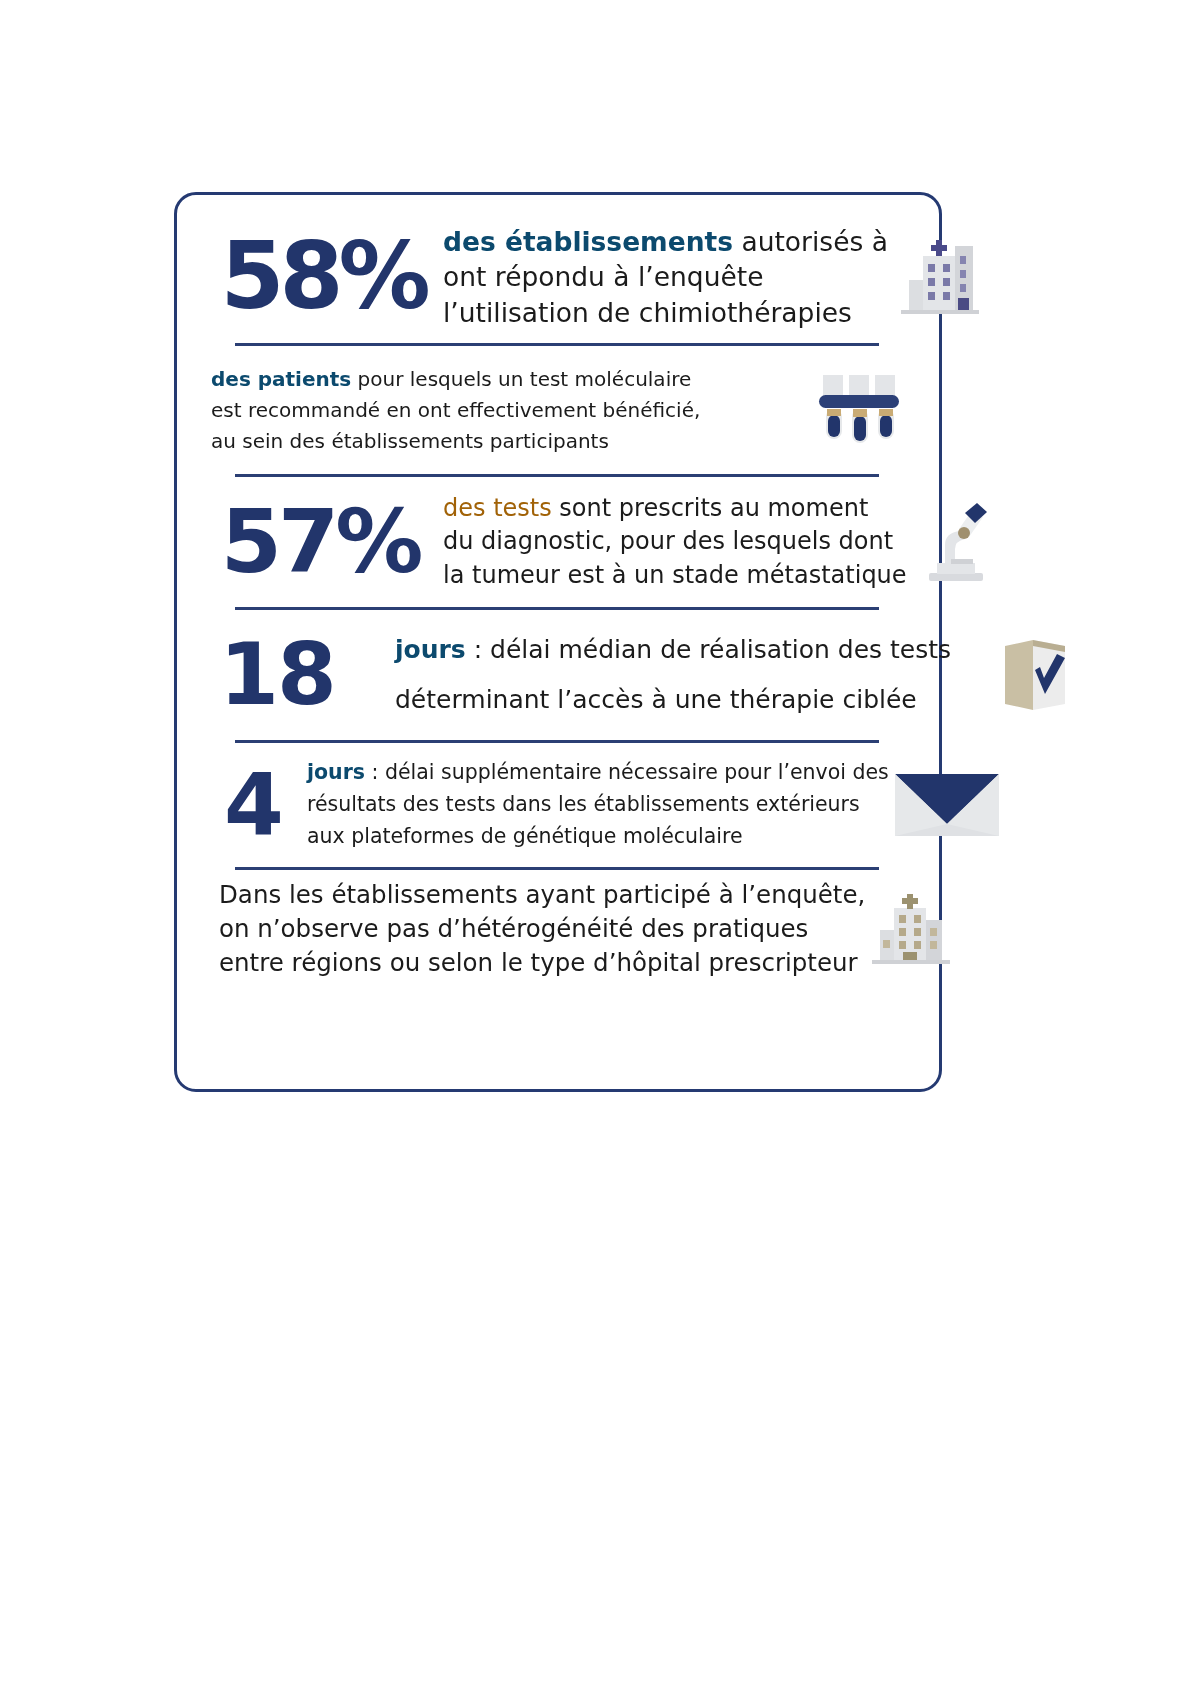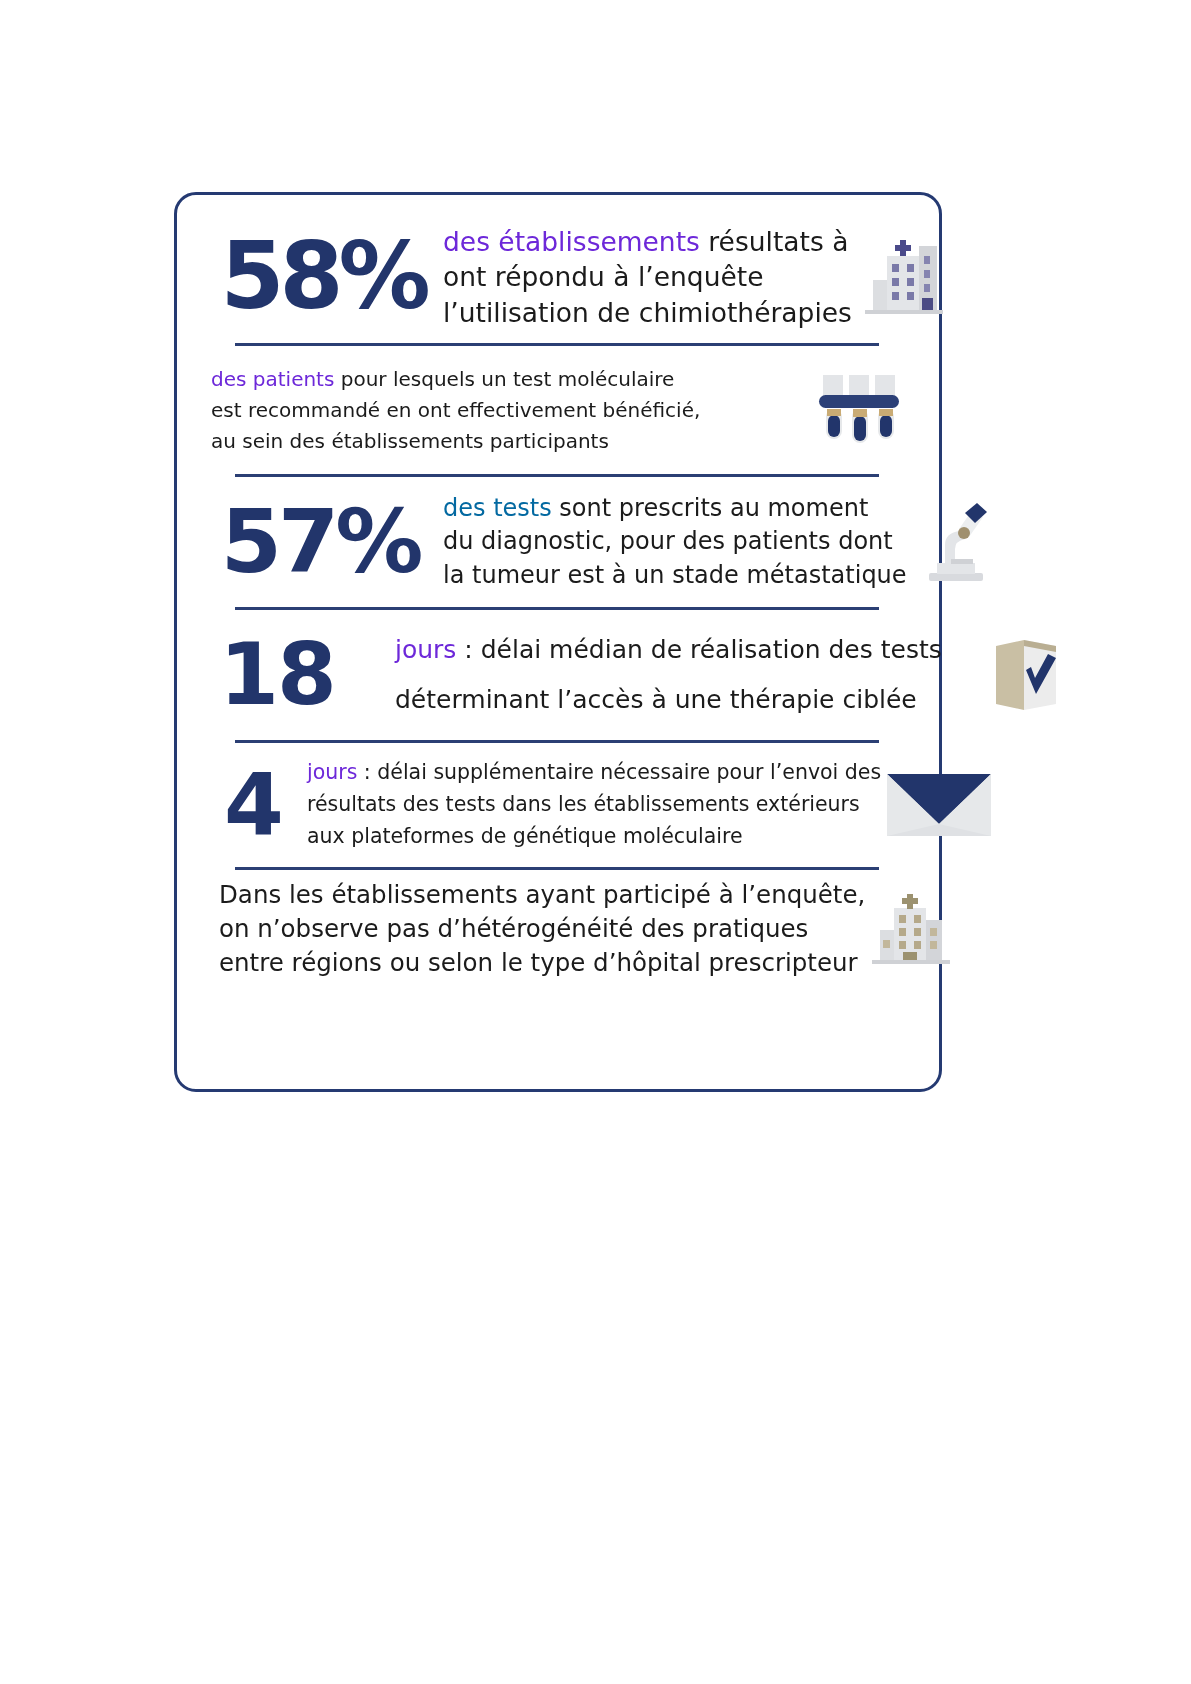--- a/index.html
+++ b/index.html
@@ -45,22 +45,22 @@
     font-family: "DejaVu Sans", sans-serif;
     letter-spacing: -3px;
     line-height: 0.92;
     text-align: center;
     flex: 0 0 auto;
   }
   .txt {
     color: #1b1b1b;
     flex: 1 1 auto;
   }
-  .txt .hl { color: #6d28d9; font-weight: normal; }
-  .txt .hl-reg { color: #0369a1; font-weight: normal; }
+  .txt .hl { color: #0c4a6e; font-weight: bold; }
+  .txt .hl-reg { color: #a16207; font-weight: normal; }
   .txt .ln { display: block; white-space: nowrap; }
   .iconbox {
     flex: 0 0 auto;
     display: flex;
     align-items: center;
     justify-content: center;
   }
 
   
   .r1 { height: 132px; padding-left: 6px; }
@@ -100,21 +100,21 @@
 </style>
 </head>
 <body>
 
 <div class="page">
   <div class="card">
 
     <div class="row r1">
       <div class="statnum">58%</div>
       <div class="txt">
-        <span class="ln"><span class="hl">des établissements</span><span> résultats à</span></span>
+        <span class="ln"><span class="hl">des établissements</span><span> autorisés à</span></span>
         <span class="ln">ont répondu à l’enquête</span>
         <span class="ln">l’utilisation de chimiothérapies</span>
       </div>
       <div class="iconbox">
         <svg width="78" height="82" viewBox="0 0 78 82">
           <rect x="8" y="44" width="14" height="30" fill="#dcdee1"></rect>
           <rect x="22" y="20" width="32" height="54" fill="#e3e5e8"></rect>
           <rect x="54" y="10" width="18" height="64" fill="#d3d5d9"></rect>
           <rect x="35" y="4" width="6" height="16" fill="#4a4a8a"></rect>
           <rect x="30" y="9" width="16" height="6" fill="#4a4a8a"></rect>
@@ -163,21 +163,21 @@
           </g>
         </svg>
       </div>
     </div>
     <div class="sep"></div>
 
     <div class="row r3">
       <div class="statnum">57%</div>
       <div class="txt">
         <span class="ln"><span class="hl-reg">des tests</span><span> sont prescrits au moment</span></span>
-        <span class="ln">du diagnostic, pour des patients dont</span>
+        <span class="ln">du diagnostic, pour des lesquels dont</span>
         <span class="ln">la tumeur est à un stade métastatique</span>
       </div>
       <div class="iconbox">
         <svg width="80" height="86" viewBox="0 0 80 86">
           <rect x="14" y="74" width="54" height="8" rx="2" fill="#d8dade"></rect>
           <rect x="22" y="64" width="38" height="11" fill="#e3e5e8"></rect>
           <path d="M30 64 L30 46 Q30 34 44 32 L50 40 Q40 42 40 50 L40 64 Z" fill="#e3e5e8"></path>
           <path d="M44 30 L58 10 L68 18 L54 38 Z" fill="#eceef0"></path>
           <path d="M50 14 L62 4 L72 13 L60 24 Z" fill="#22356b"></path>
           <circle cx="49" cy="34" r="6" fill="#a0906f"></circle>

